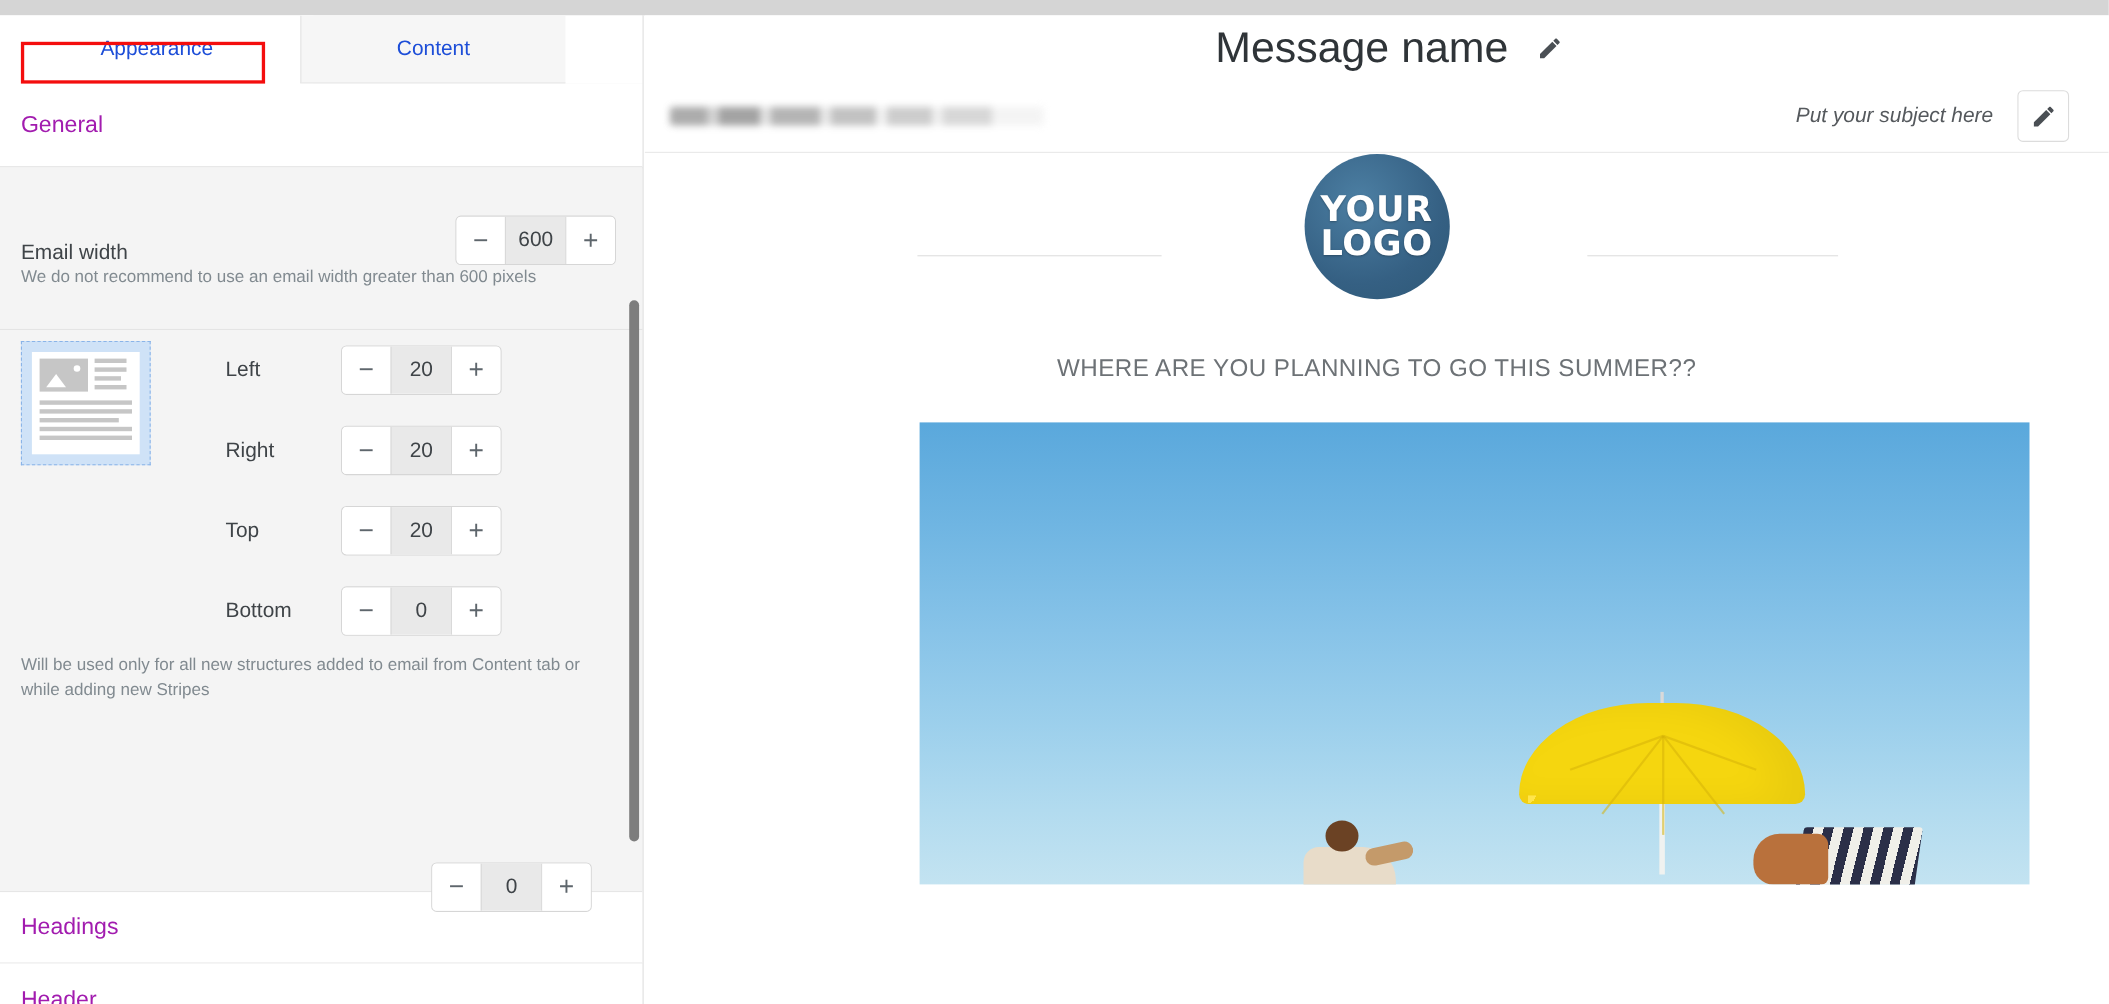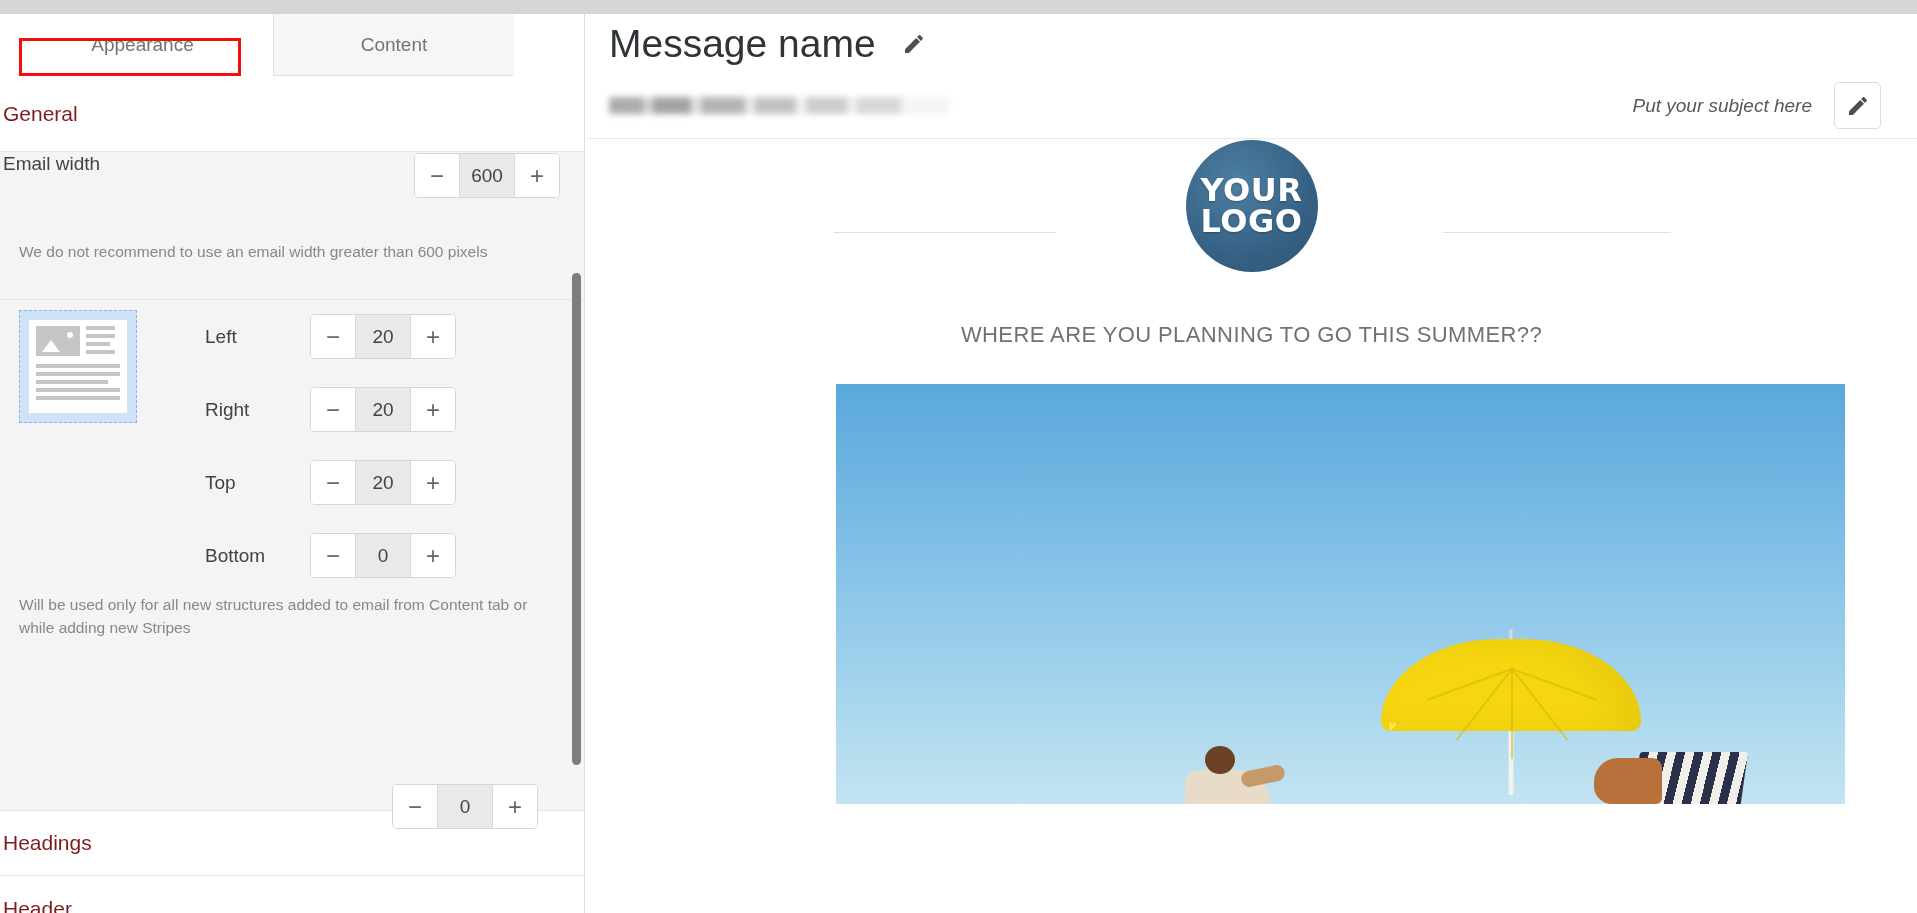--- a/index.html
+++ b/index.html
@@ -35,21 +35,21 @@
 
   
   #tabbar {
     position: absolute; left: 0; top: 0;
     width: 585px; height: 62px;
     background: #ffffff;
   }
   .tab {
     position: absolute; top: 0; height: 62px;
     display: flex; align-items: center; justify-content: center;
-    font-size: 19px; color: #737373;
+    font-size: 19px; color: #1d4ed8;
     cursor: pointer;
     border-bottom: 1px solid #e2e2e2;
   }
   .tab.active {
     left: 0; width: 285px;
     background: #ffffff;
     border-bottom: 1px solid #ffffff;
   }
   .tab.inactive {
     left: 273px; width: 241px;
@@ -65,40 +65,40 @@
     pointer-events: none;
     z-index: 20;
   }
 
   
   .section-head {
     position: absolute; left: 0; width: 585px;
     background: #ffffff;
     border-bottom: 1px solid #e6e6e6;
     display: flex; align-items: center;
-    padding-left: 3px;
-    font-size: 21px; color: #7f1d1d;
+    padding-left: 19px;
+    font-size: 21px; color: #a21caf;
     cursor: pointer;
   }
   #sec-general  { top: 62px;  height: 76px; }
   #sec-headings { top: 796px; height: 66px; border-top: 1px solid #e6e6e6; }
   #sec-header   { top: 862px; height: 66px; }
 
   
   #settings {
     position: absolute; left: 0; top: 139px;
     width: 585px; height: 657px;
     background: #f4f4f4;
     overflow: hidden;
   }
 
   .row {
     position: relative;
-    display: flex; align-items: flex-start;
-    padding: 0 25px 0 3px;
+    display: flex; align-items: flex-end;
+    padding: 0 25px 0 19px;
     height: 88px;
   }
   .row-label { font-size: 19px; color: #3f4448; flex: 0 0 auto; }
   .row-spacer { flex: 1 1 auto; }
 
   .hint {
     font-size: 15.5px; color: #818a90;
     line-height: 1.45;
     padding: 0 40px 0 19px;
   }
@@ -212,21 +212,21 @@
     width: 9px; height: 492px;
     background: #7d7d7d; border-radius: 5px;
     cursor: grab;
   }
 
   
   #msg-head {
     position: absolute; left: 0; top: 0;
     width: 1331px; height: 59px;
     display: flex; align-items: center;
-    padding-left: 23px; gap: 26px;
+    padding-left: 23px; gap: 26px; justify-content: center;
   }
   #msg-title { font-size: 39px; color: #2f3438; font-weight: 400; }
 
   .pencil { width: 24px; height: 24px; cursor: pointer; display: block; }
 
   #subject-bar {
     position: absolute; left: 0; top: 59px;
     width: 1331px; height: 66px;
     display: flex; align-items: center;
     padding: 0 36px 0 23px;

